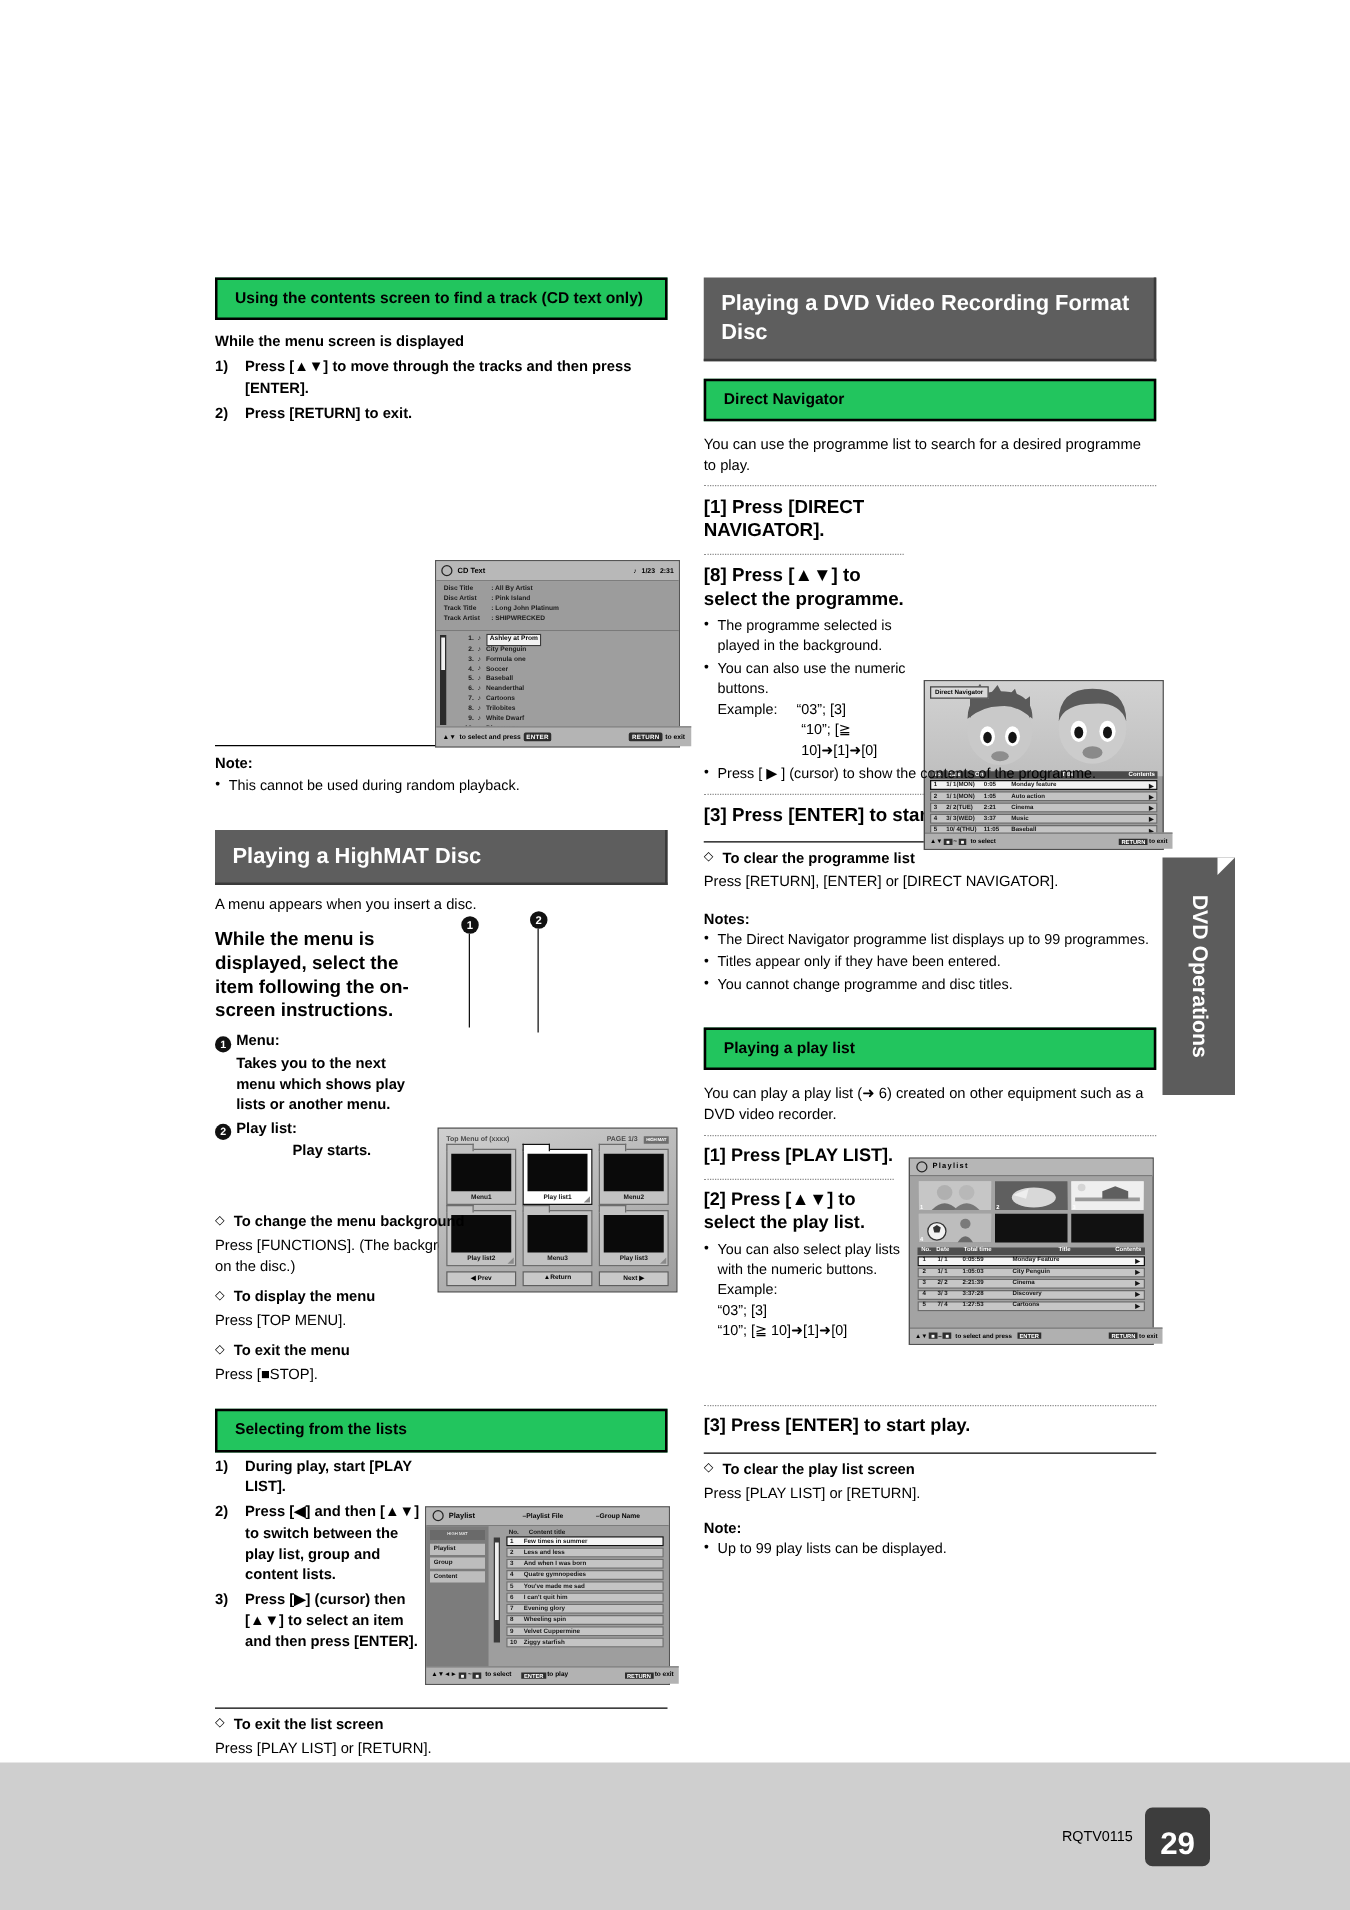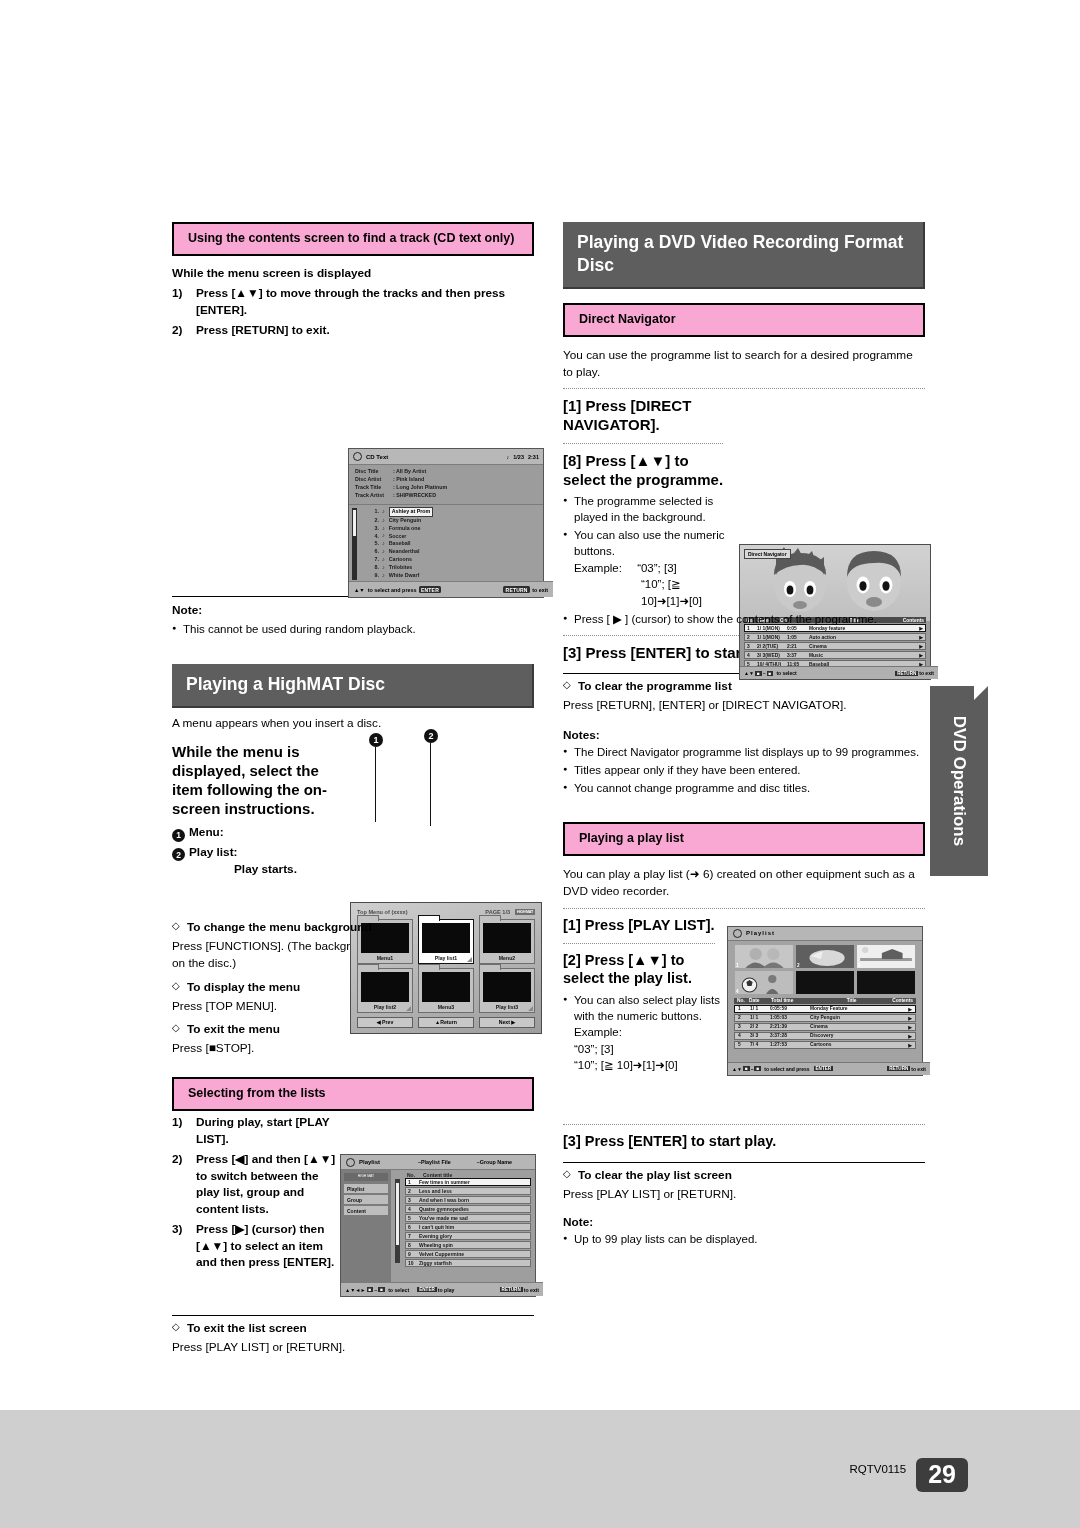--- a/index.html
+++ b/index.html
@@ -19,21 +19,21 @@
   }
   .banner-title{font-size:19px;font-weight:bold;padding-right:18px;letter-spacing:-0.2px;}
 
   
   .col-left{position:absolute;left:172px;top:222px;width:362px;}
   .col-right{position:absolute;left:550px;top:222px;width:362px;margin-left:13px;}
 
   
   .hdr-box{
     border:2px solid #000;padding:6px 8px 7px 14px;font-size:12.5px;font-weight:bold;
-    line-height:1.38;background:#f9a8d4;box-sizing:border-box;
+    line-height:1.38;background:#22c55e;box-sizing:border-box;
   }
   .hdr-gray{
     background:#5e5e5e;color:#fff;font-size:17.5px;font-weight:bold;
     padding:9px 10px 10px 14px;line-height:1.3;box-sizing:border-box;
     border-right:2px solid #3a3a3a;border-bottom:2px solid #3a3a3a;
   }
 
   
   .p{font-size:11.8px;line-height:1.42;margin:7px 0 0 0;}
   .p.tight{margin-top:4px;}
@@ -159,21 +159,21 @@
   .sidetab .txt{position:absolute;left:0;top:0;width:190px;height:58px;
       transform:rotate(90deg);transform-origin:0 0;left:58px;
       color:#fff;font-size:17px;font-weight:bold;display:flex;align-items:center;justify-content:center;}
   .sidetab-notch{position:absolute;right:92px;top:686px;width:0;height:0;border-left:14px solid #fff;border-bottom:14px solid transparent;}
 
   
   .footbar{position:absolute;left:0;bottom:0;width:1080px;height:118px;background:#cfcfcf;}
   .footbar .inner{position:absolute;right:112px;top:36px;display:flex;align-items:center;gap:10px;}
   .rqt{font-size:11.5px;}
   .pagebox{background:#3d3d3d;color:#fff;font-size:25px;font-weight:bold;border-radius:6px;
-           padding:4px 12px 5px 12px;line-height:1;margin-top:12px;}
+           padding:17px 12px 5px 12px;line-height:1;}
 </style>
 </head>
 <body>
 
 <div class="page">
 
 
   <div class="col-left">
 
     <div class="hdr-box">Using the contents screen to find a track (CD text only)</div>
@@ -335,20 +335,21 @@
           <div class="hm-btn">◀ Prev</div>
           <div class="hm-btn">▲Return</div>
           <div class="hm-btn">Next ▶</div>
         </div>
       </div>
 
       <div style="width:168px;margin-top:6px;">
         <div class="p b" style="margin-top:4px;">
           <span class="badge">1</span><span>Menu:</span>
         </div>
+        <div class="p b" style="margin:0 0 0 17px;">Takes you to the next menu which shows play lists or another menu.</div>
         <div class="p b" style="margin-top:2px;">
           <span class="badge">2</span><span>Play list:</span>
         </div>
         <div class="p b" style="margin:0 0 0 17px;padding-left:45px;">Play starts.</div>
       </div>
     </div>
 
     <div style="height:34px;"></div>
 
     <div class="diamond">To change the menu background</div>

